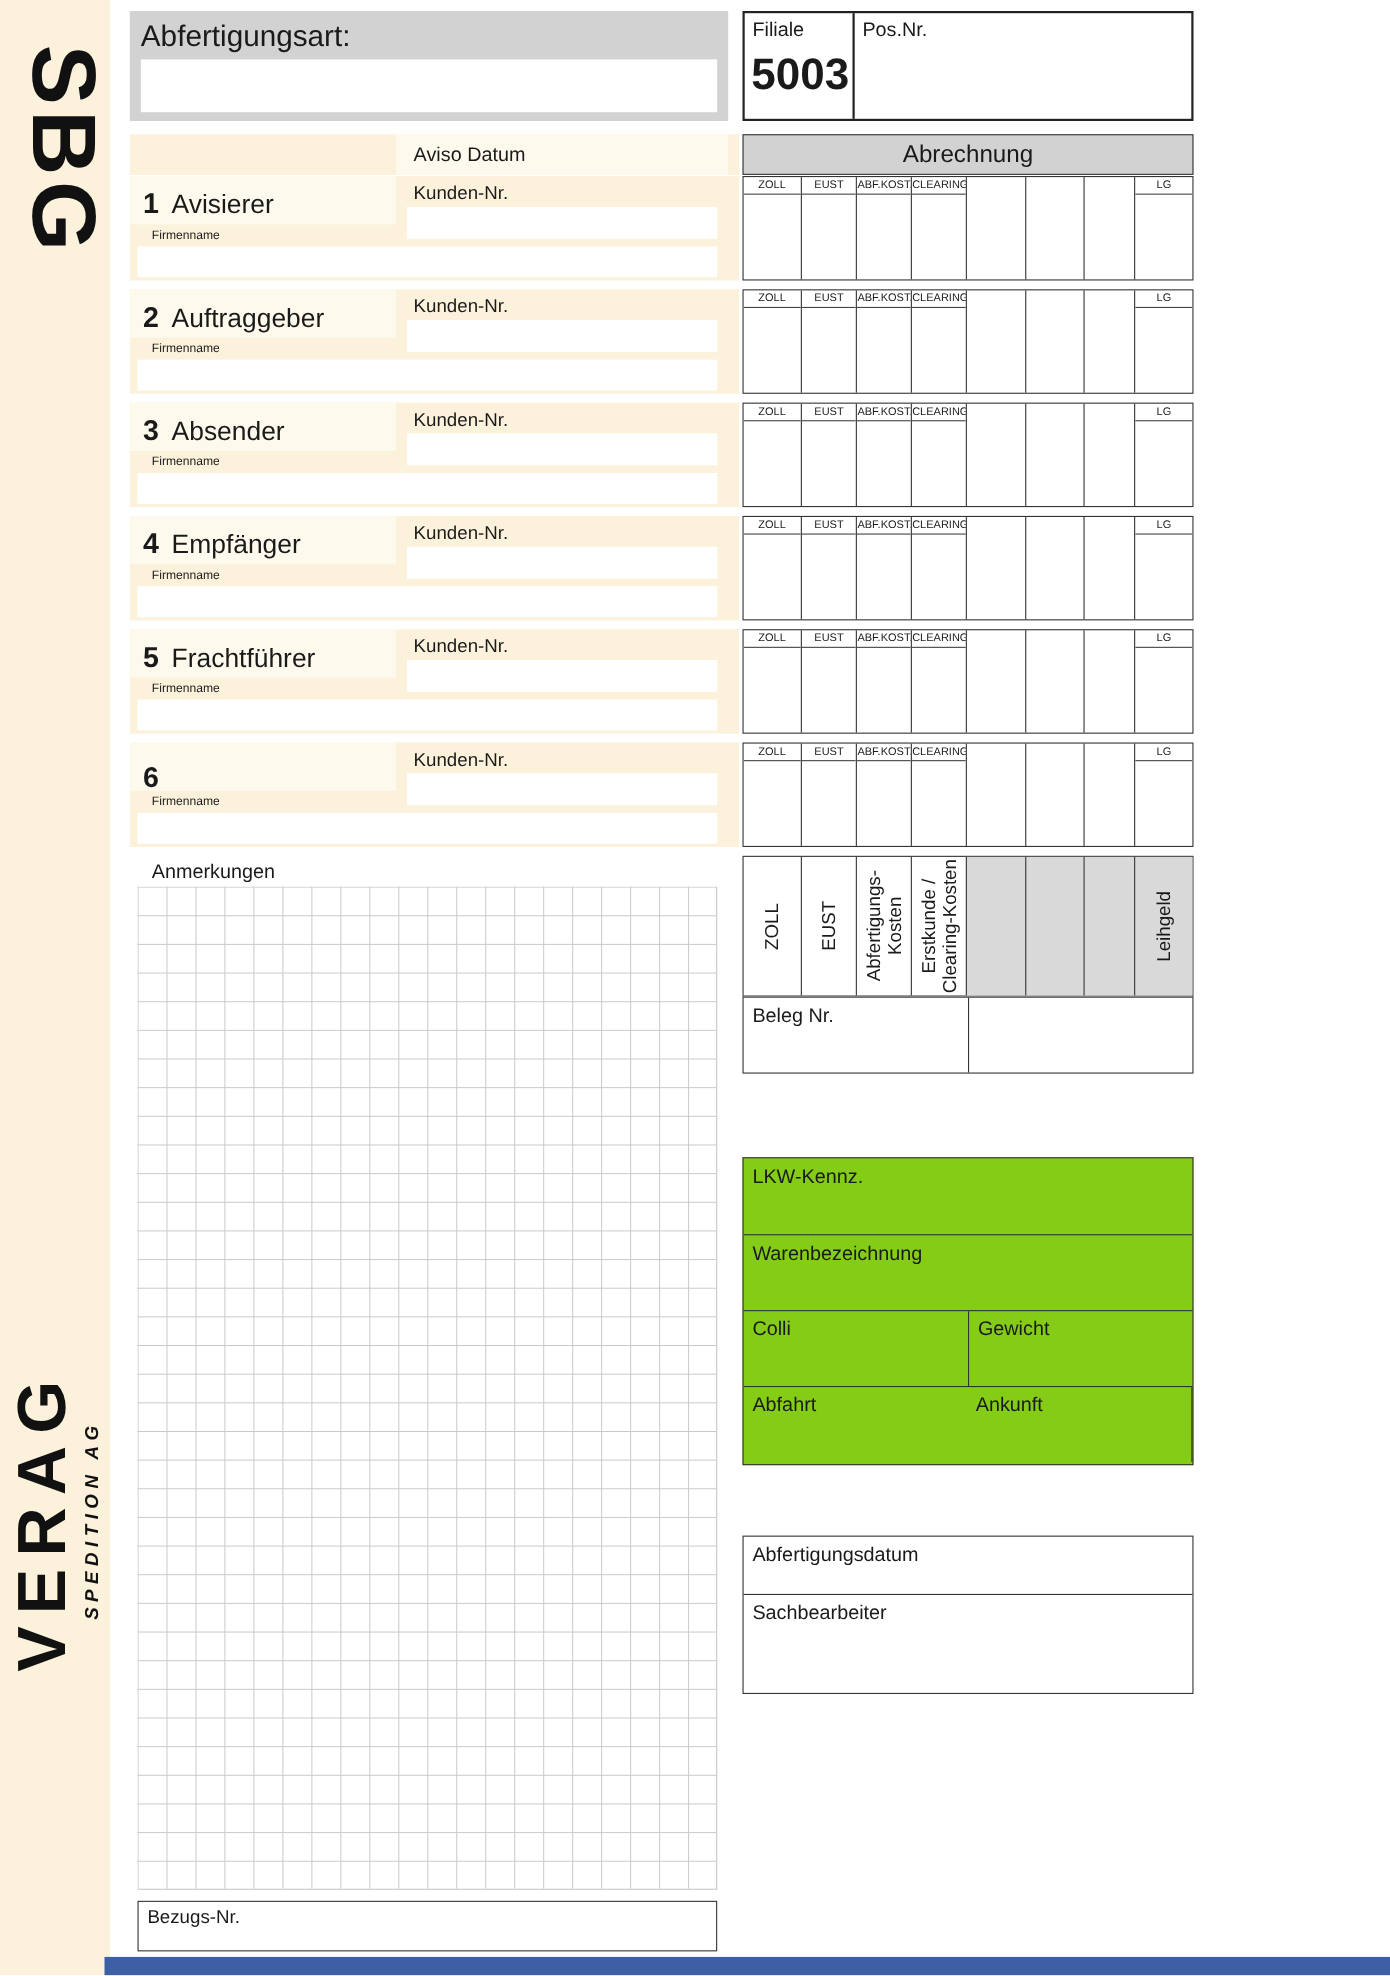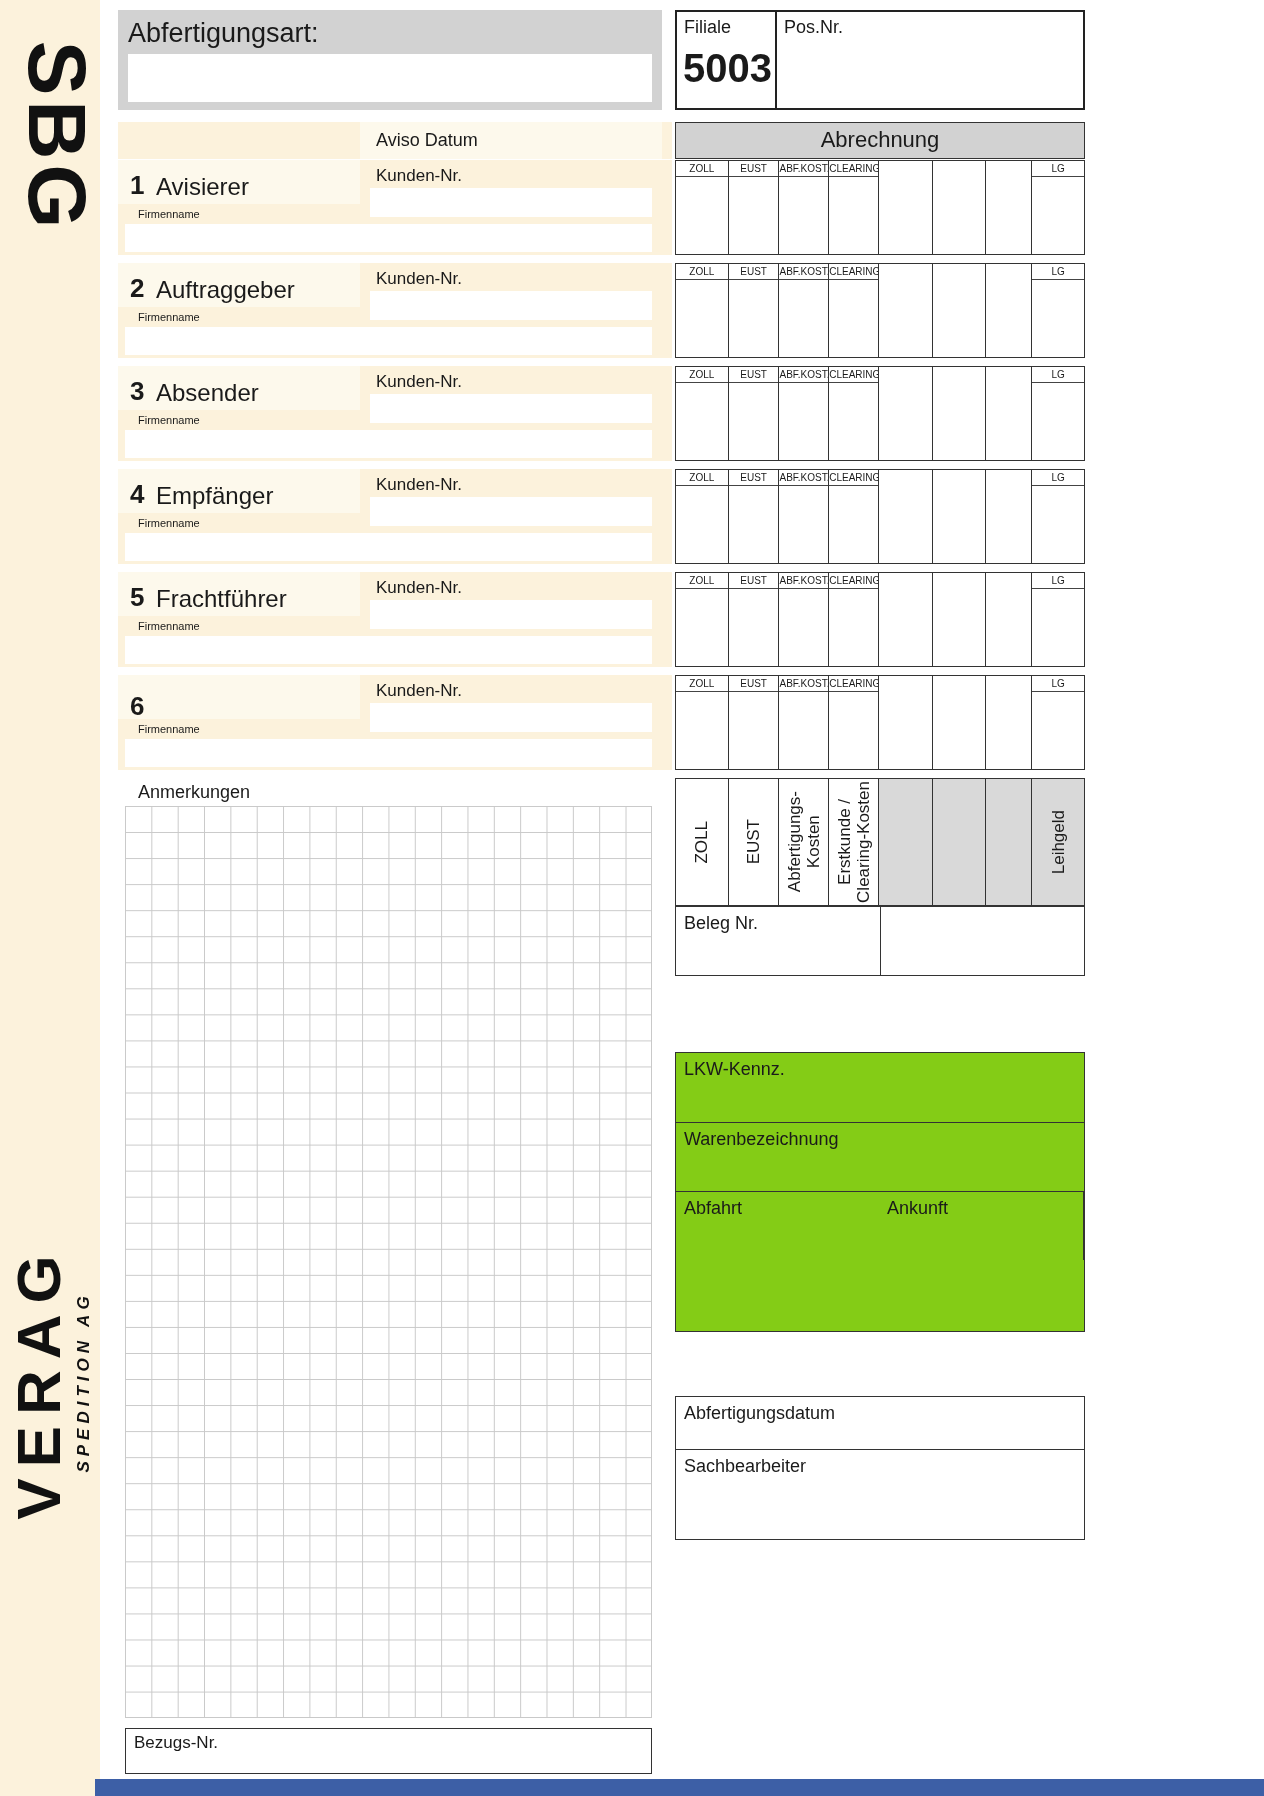--- a/index.html
+++ b/index.html
@@ -349,20 +349,28 @@
   </div>
 
   <div class="ship-box">
     <div class="ship-row">
       <span class="box-label">LKW-Kennz.</span>
     </div>
     <div class="ship-row">
       <span class="box-label">Warenbezeichnung</span>
     </div>
     <div class="ship-row split">
+      <div class="ship-half">
+        <span class="box-label">Colli</span>
+      </div>
+      <div class="ship-half right">
+        <span class="box-label">Gewicht</span>
+      </div>
+    </div>
+    <div class="ship-row split">
       <div class="ship-half right">
         <span class="box-label">Abfahrt</span>
       </div>
       <div class="ship-half">
         <span class="box-label">Ankunft</span>
       </div>
     </div>
   </div>
 
   <div class="proc-box">

